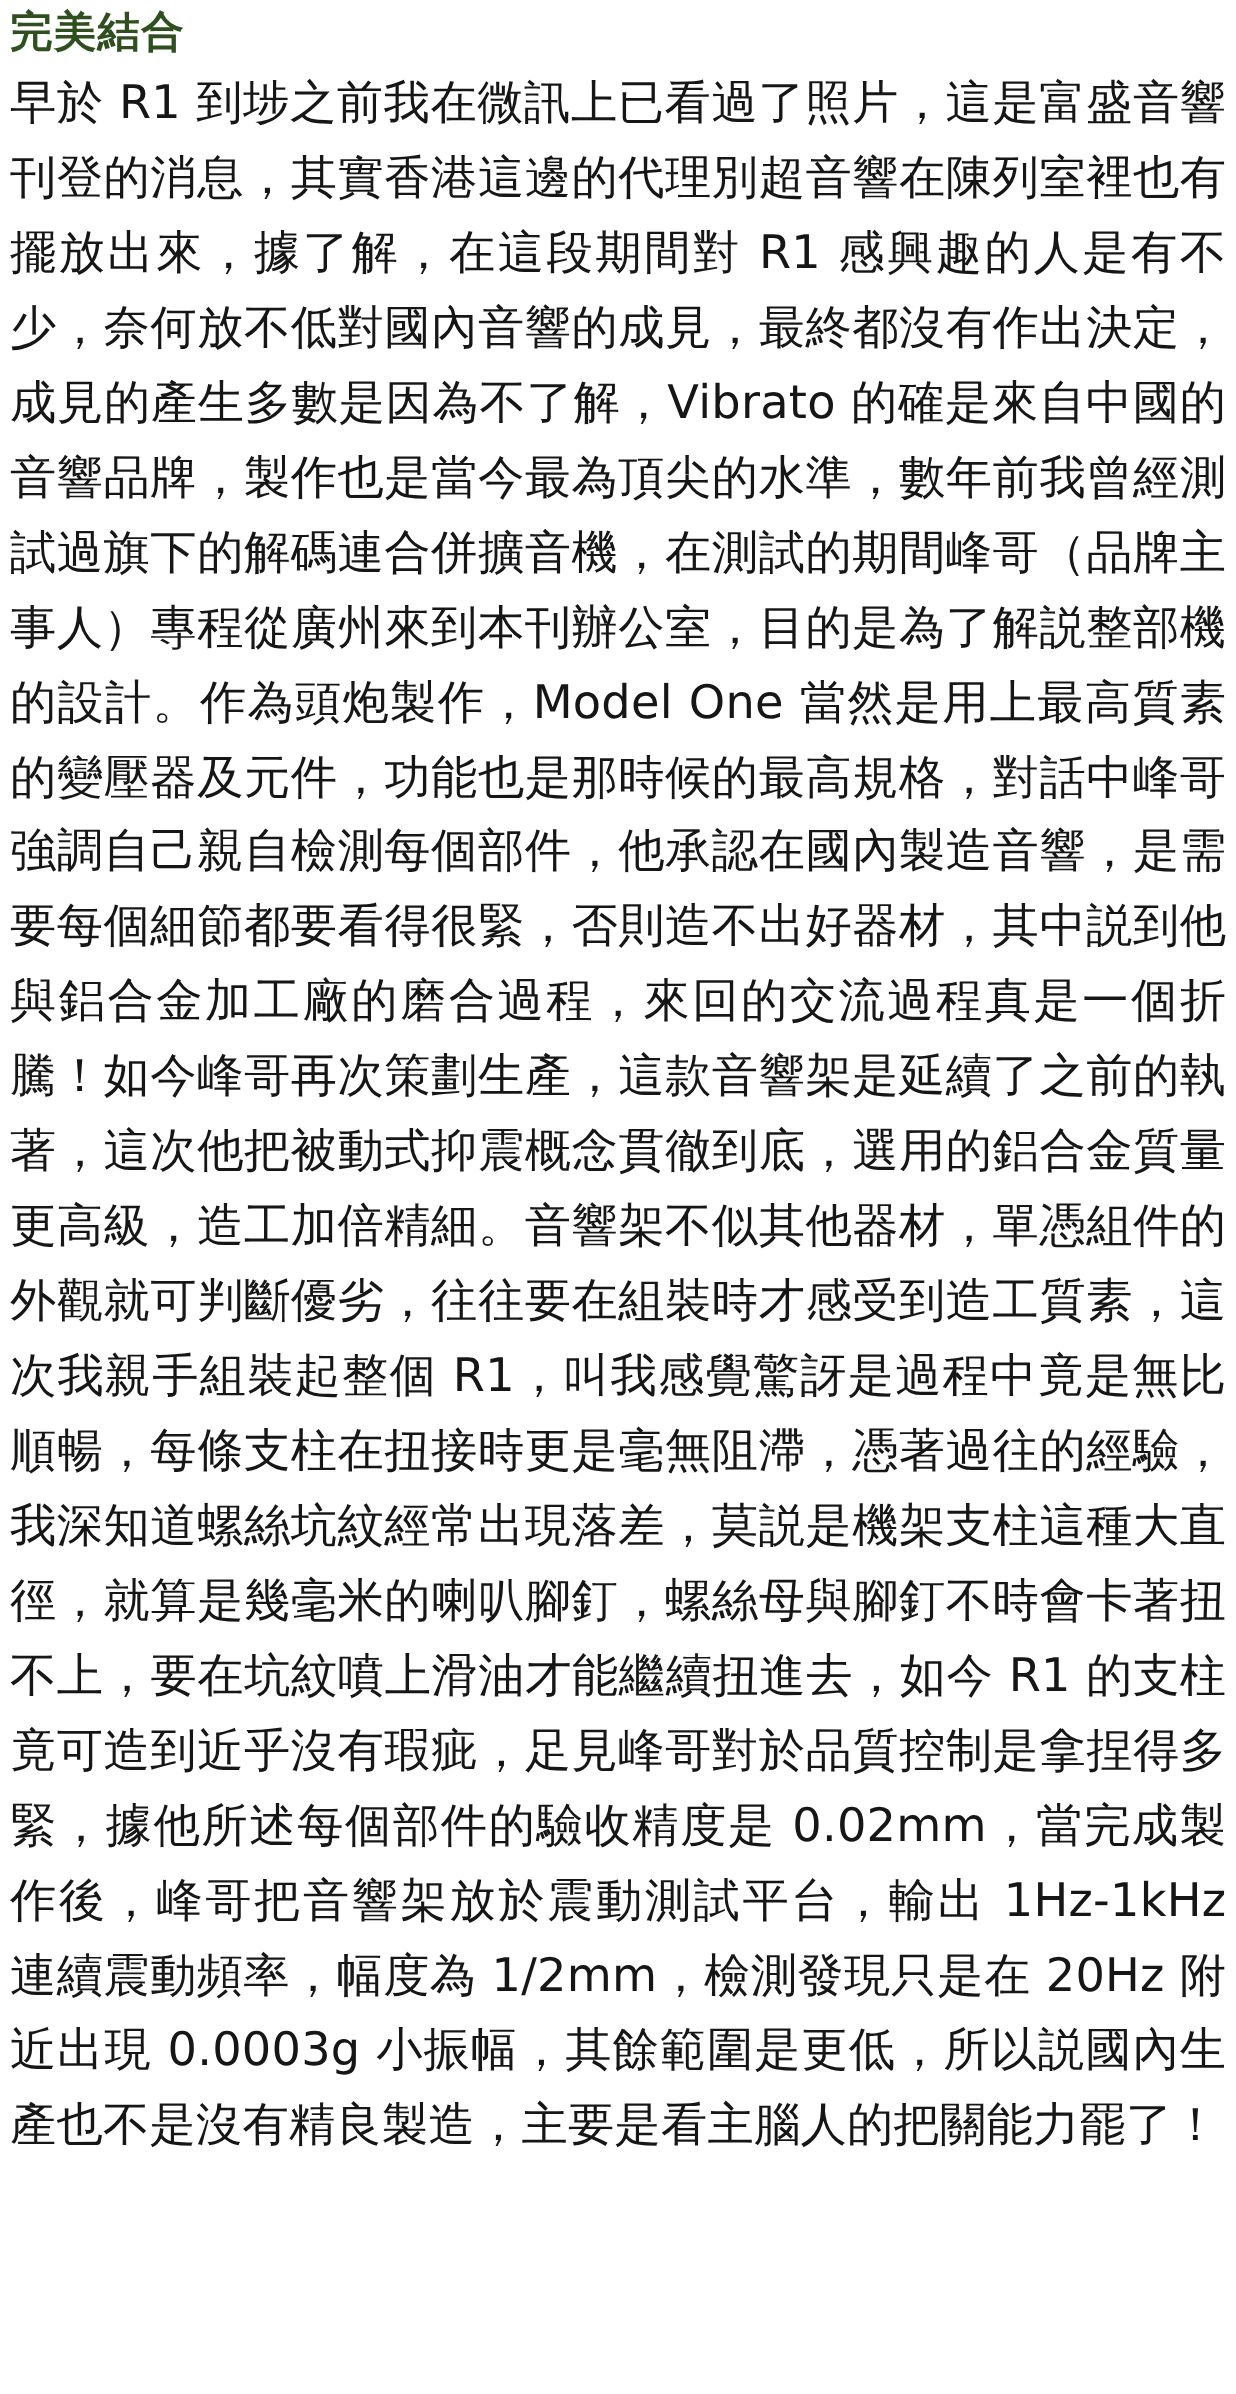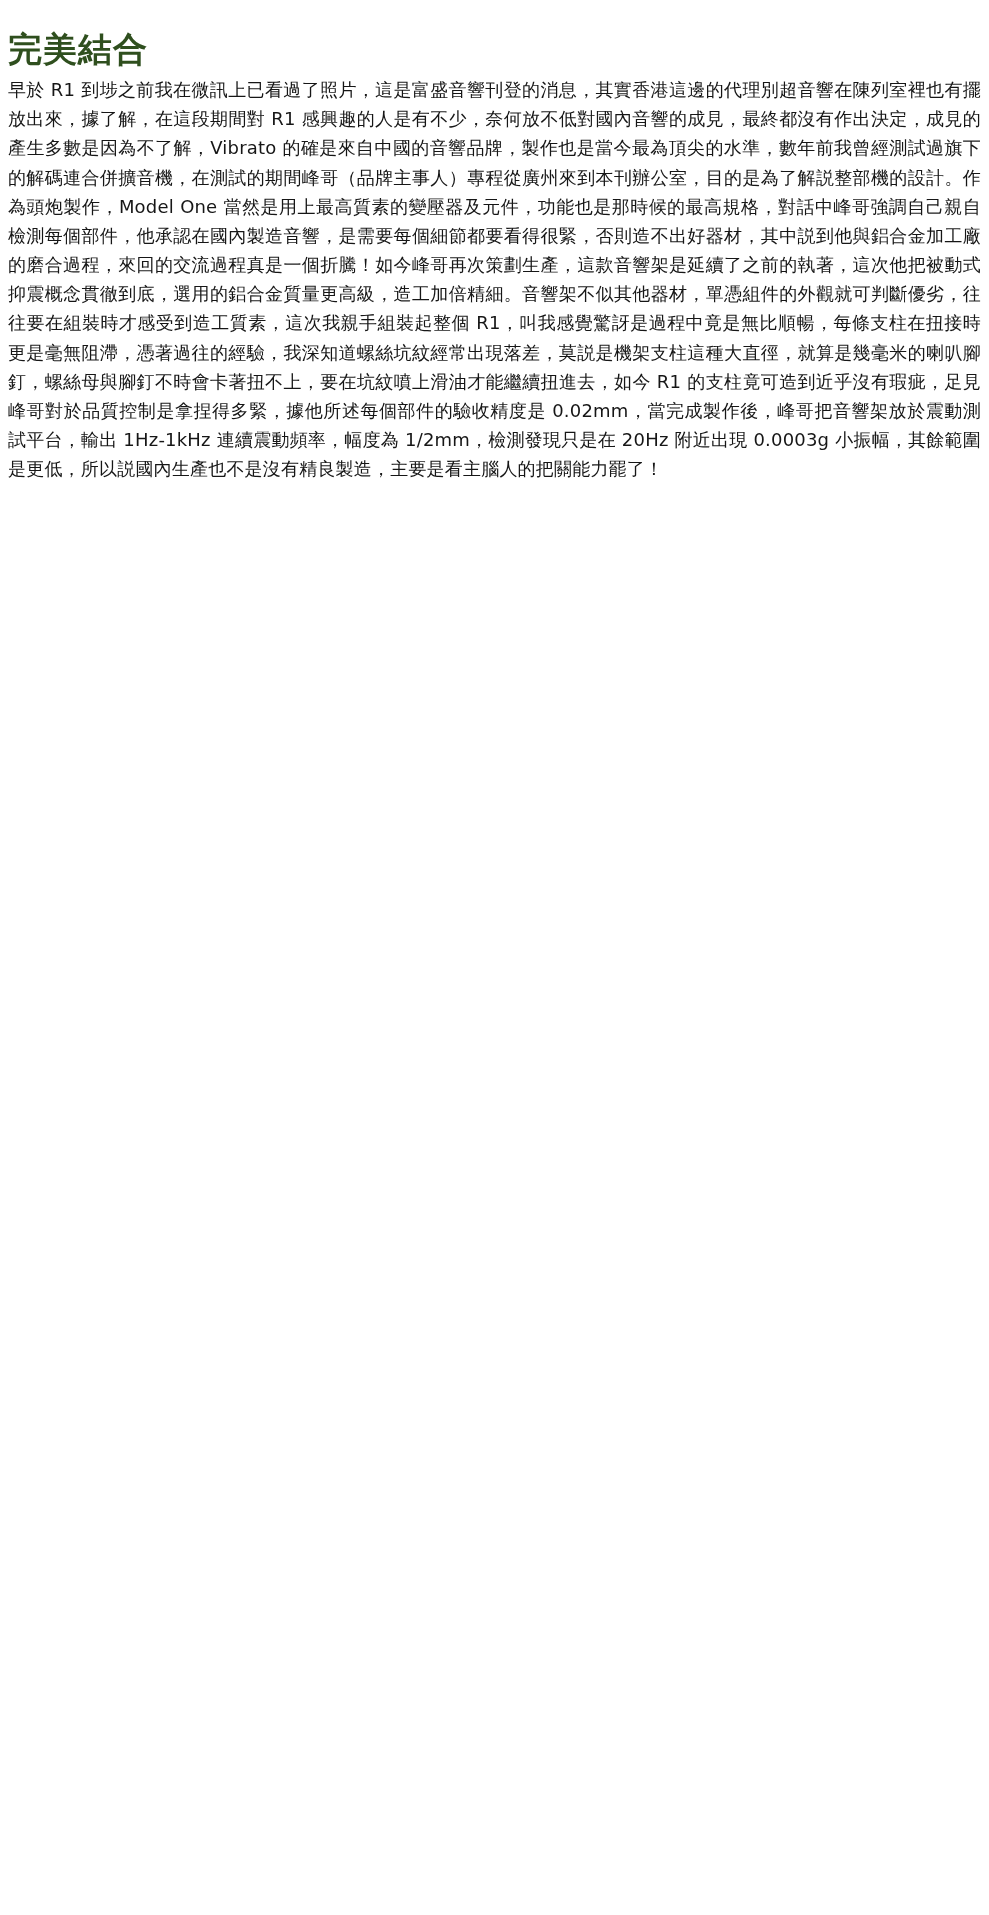--- a/index.html
+++ b/index.html
@@ -10,32 +10,31 @@
   body {
     width: 989px;
     min-height: 1915px;
     font-family: "DejaVu Sans", "Liberation Sans", sans-serif;
     color: #1a1a1a;
   }
   .page {
     width: 989px;
     box-sizing: border-box;
     padding: 6px 8px 10px 8px;
-    margin-top: 23px;
   }
   .article-title {
     font-size: 34px;
     font-weight: bold;
     color: #2f4f1e;
     line-height: 1.18;
     margin: 0 0 6px 0;
     letter-spacing: 1px;
   }
   .article-body {
-    font-size: 18px;
+    font-size: 37px;
     line-height: 1.62;
     color: #161616;
     text-align: justify;
     text-justify: inter-ideograph;
     letter-spacing: 0.2px;
     word-break: break-word;
   }
 </style>
 </head>
 <body>

